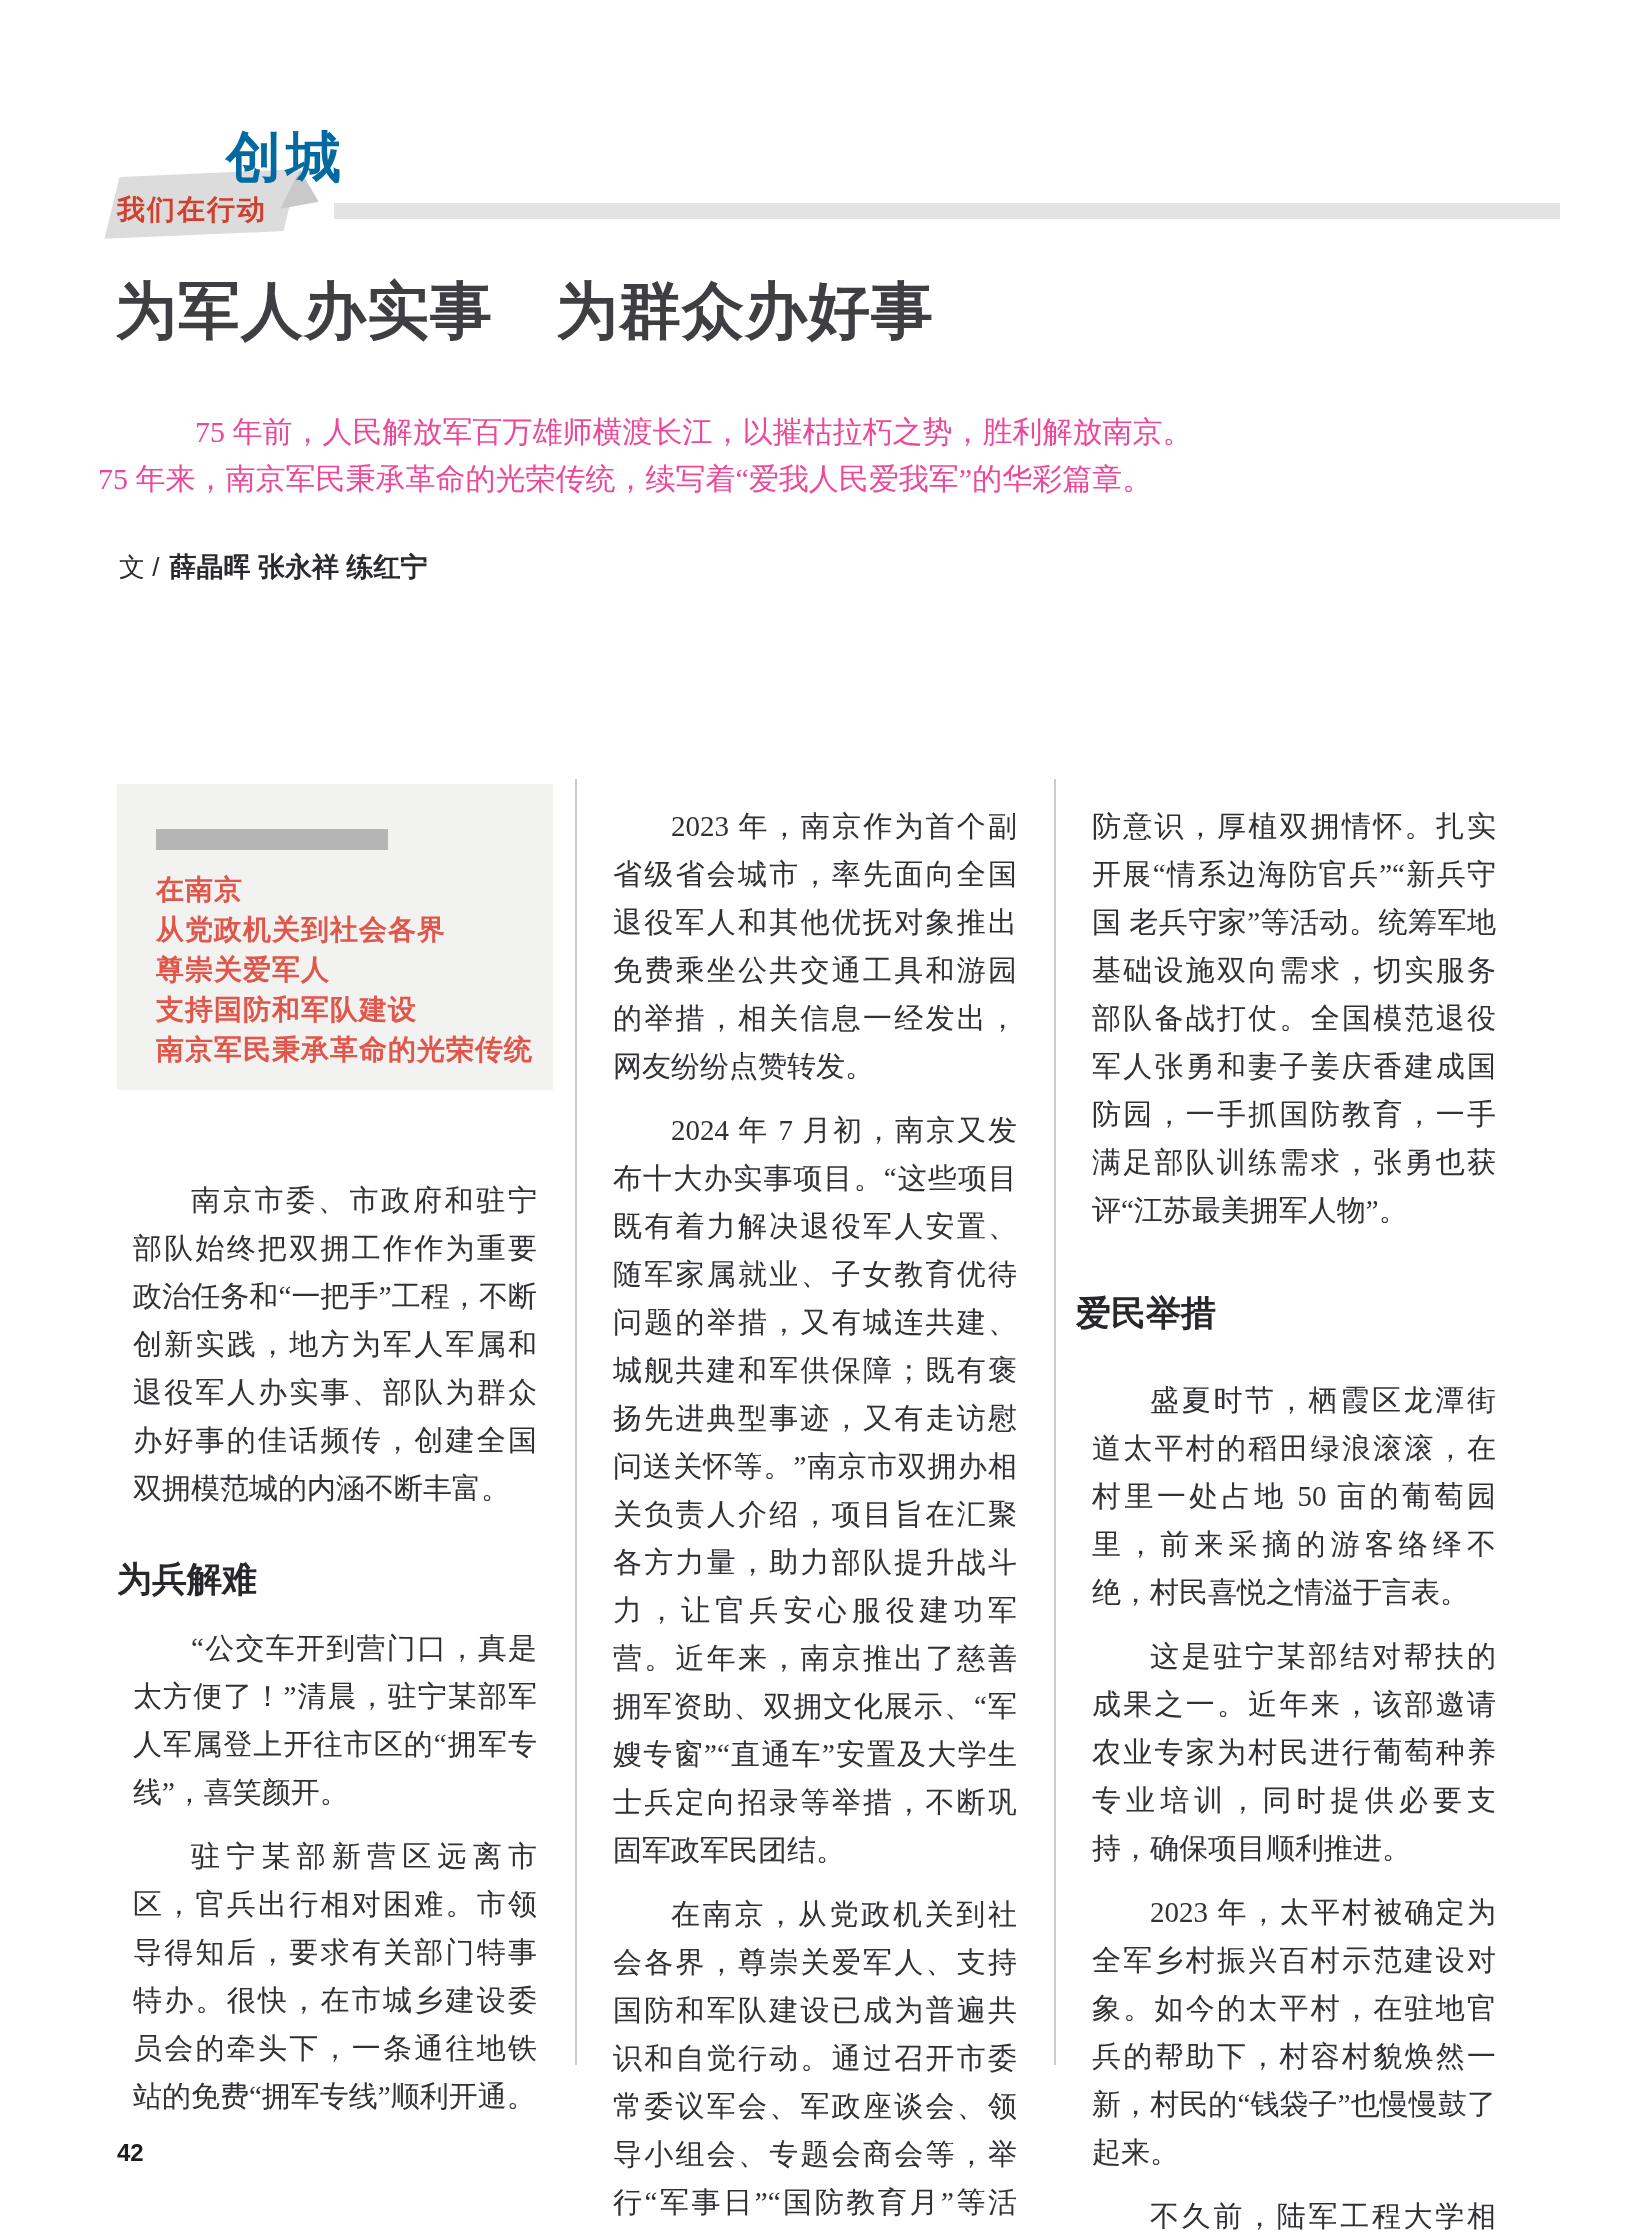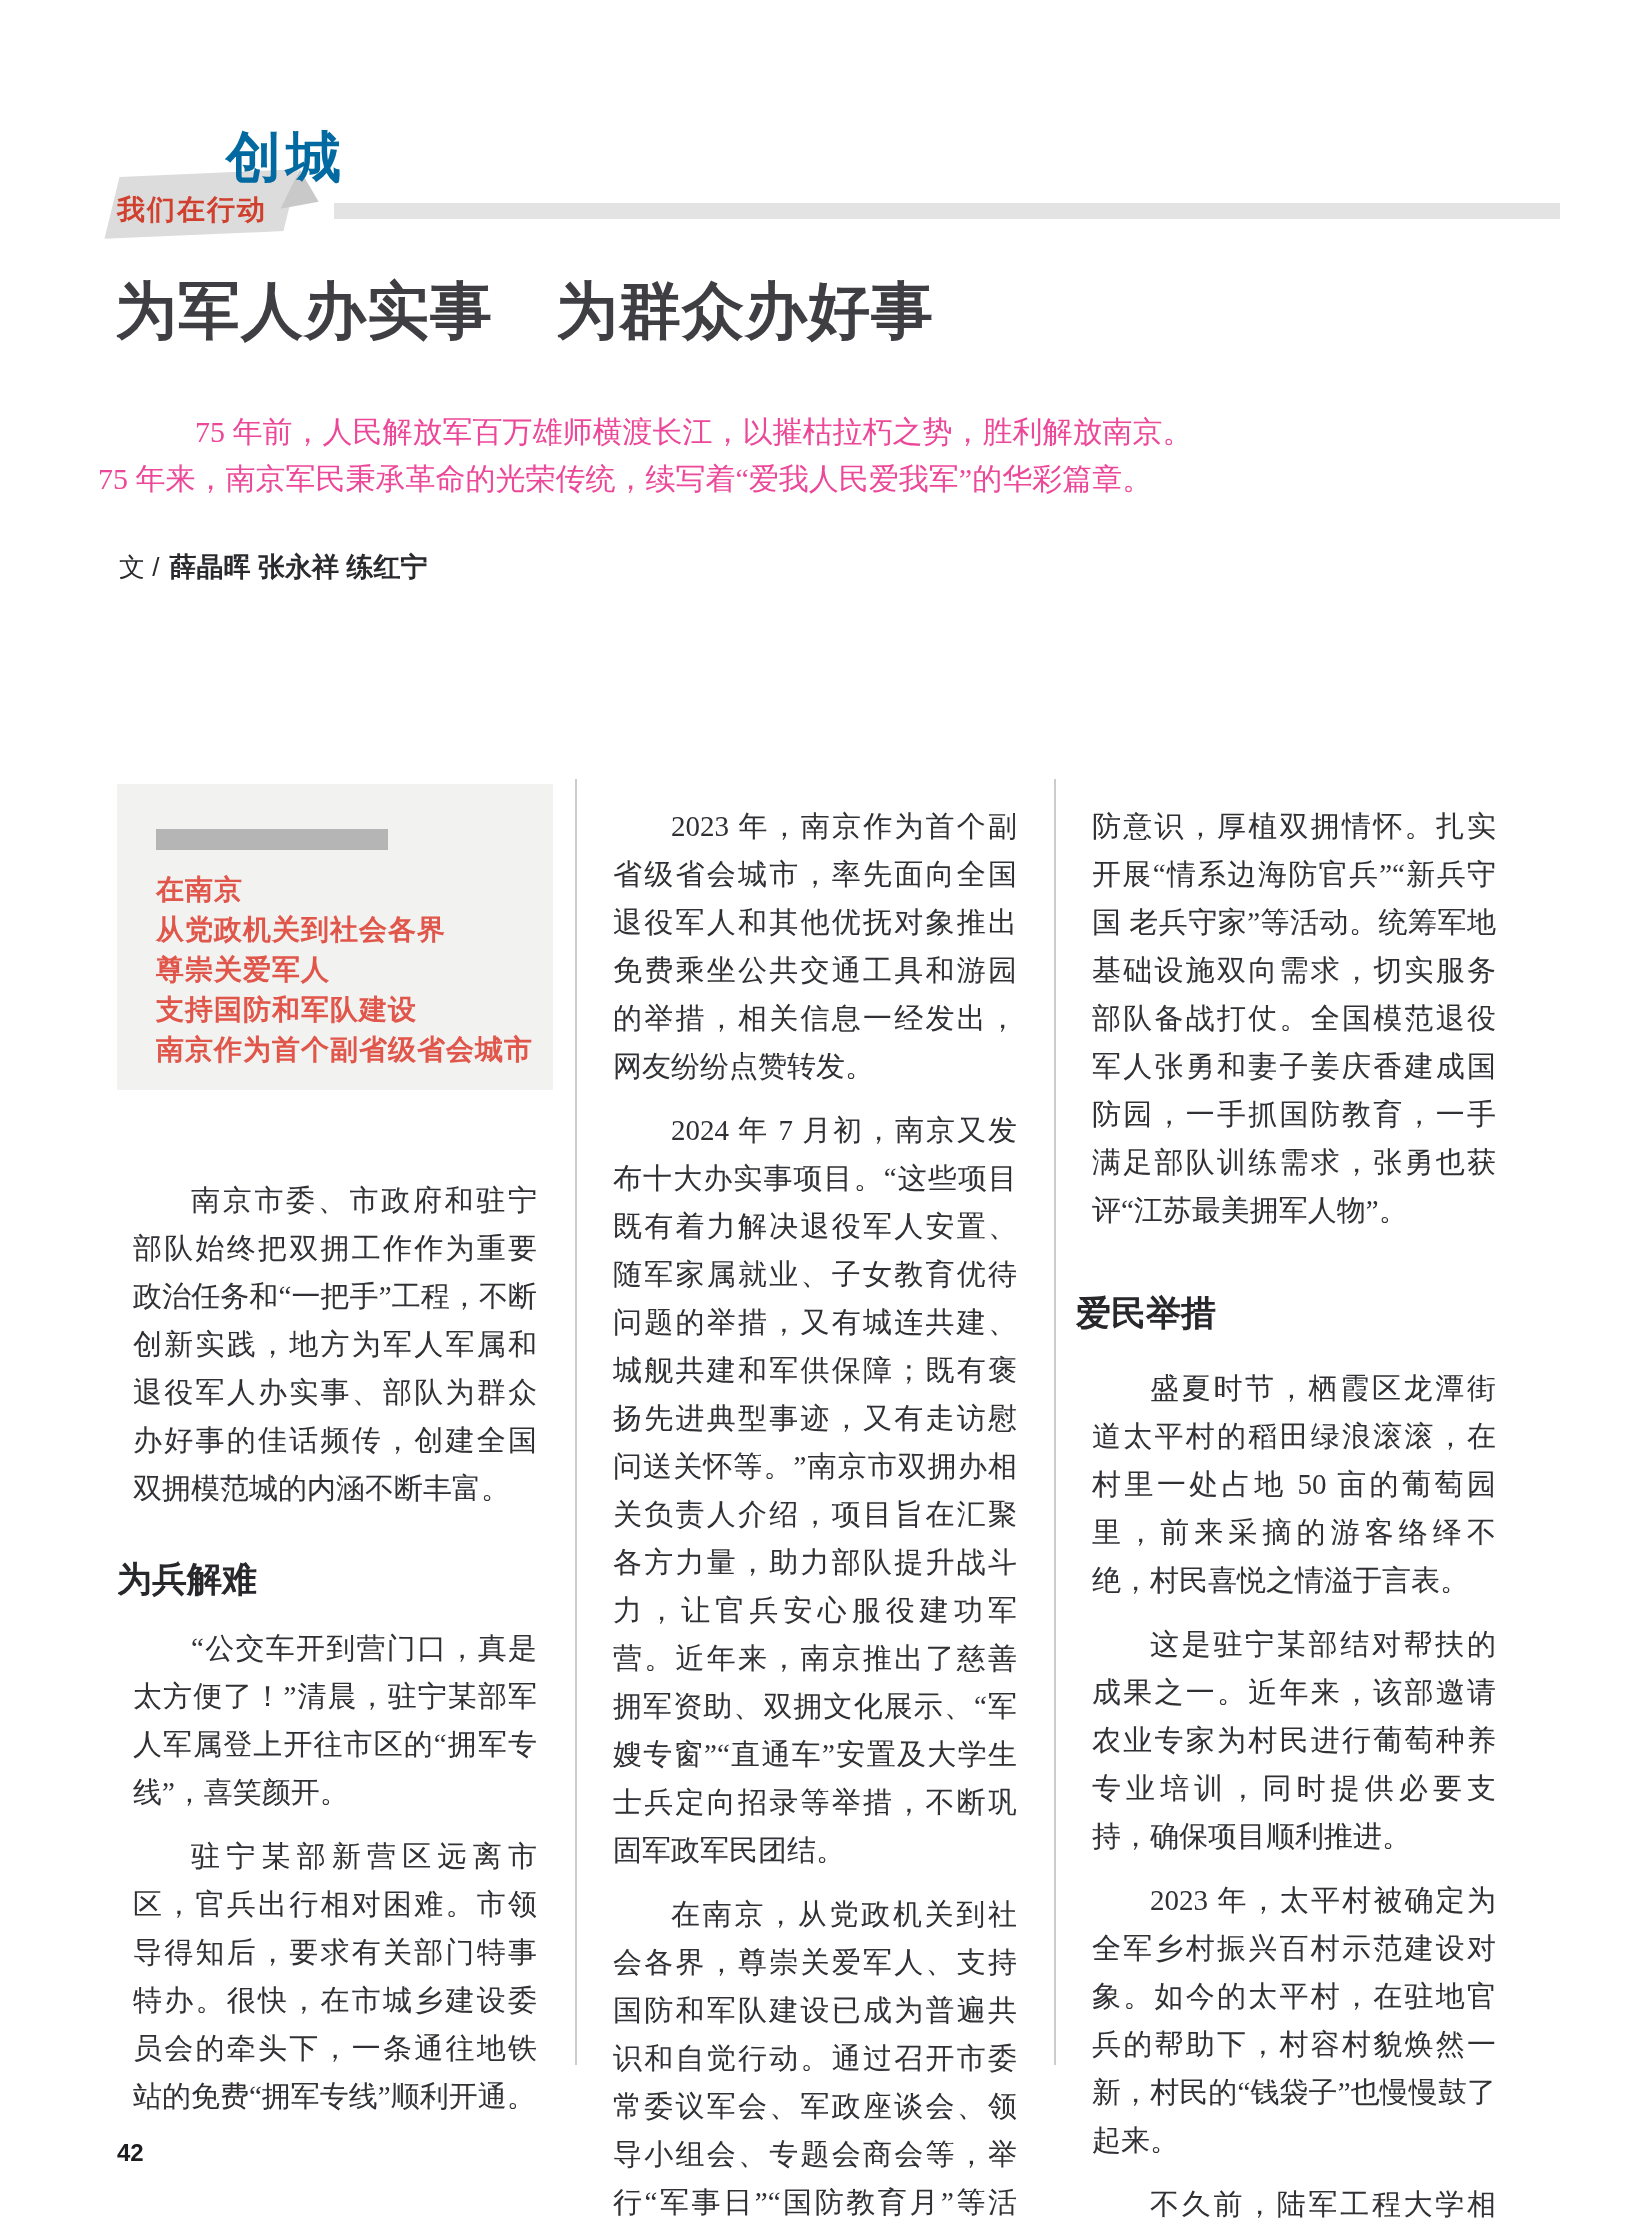--- a/index.html
+++ b/index.html
@@ -53,21 +53,21 @@
   .col-1 { left:117px; top:784px; }
   .col-2 { left:597px; top:786px; }
   .col-3 { left:1076px; top:786px; }
   .col p { margin:16px; font-size:29px; line-height:48px; text-align:justify; text-indent:2em; }
   .col p.no-indent { text-indent:0; }
   .col h2 {
     font-family:"Liberation Sans","DejaVu Sans",sans-serif; font-size:35px; font-weight:700;
     color:#28282c; margin:44px 0 22px 0; line-height:46px;
   }
   .col-1 .first-para { margin-top:86px; }
-  .col-3 h2 { margin-top:56px; margin-bottom:28px; }
+  .col-3 h2 { margin-top:56px; margin-bottom:40px; }
 
   
   .quote-box { position:relative; width:436px; height:306px; background:#f2f2f1; }
   .quote-bar { position:absolute; left:39px; top:45px; width:232px; height:21px; background:#b5b5b5; }
   .quote-lines {
     position:absolute; left:39px; top:86px;
     font-family:"Liberation Sans","DejaVu Sans",sans-serif; font-weight:700;
     font-size:28px; line-height:40px; color:#e0564a; letter-spacing:1px;
   }
 
@@ -103,21 +103,21 @@
   <div class="vrule vrule-2"></div>
 
   <div class="col col-1">
     <div class="quote-box">
       <div class="quote-bar"></div>
       <div class="quote-lines">
         <div>在南京</div>
         <div>从党政机关到社会各界</div>
         <div>尊崇关爱军人</div>
         <div>支持国防和军队建设</div>
-        <div>南京作为首个副省级省会城市</div>
+        <div>南京军民秉承革命的光荣传统</div>
       </div>
     </div>
     <p class="first-para">南京市委、市政府和驻宁部队始终把双拥工作作为重要政治任务和“一把手”工程，不断创新实践，地方为军人军属和退役军人办实事、部队为群众办好事的佳话频传，创建全国双拥模范城的内涵不断丰富。</p>
     <h2>为兵解难</h2>
     <p>“公交车开到营门口，真是太方便了！”清晨，驻宁某部军人军属登上开往市区的“拥军专线”，喜笑颜开。</p>
     <p>驻宁某部新营区远离市区，官兵出行相对困难。市领导得知后，要求有关部门特事特办。很快，在市城乡建设委员会的牵头下，一条通往地铁站的免费“拥军专线”顺利开通。</p>
   </div>
 
   <div class="col col-2">
     <p>2023 年，南京作为首个副省级省会城市，率先面向全国退役军人和其他优抚对象推出免费乘坐公共交通工具和游园的举措，相关信息一经发出，网友纷纷点赞转发。</p>

